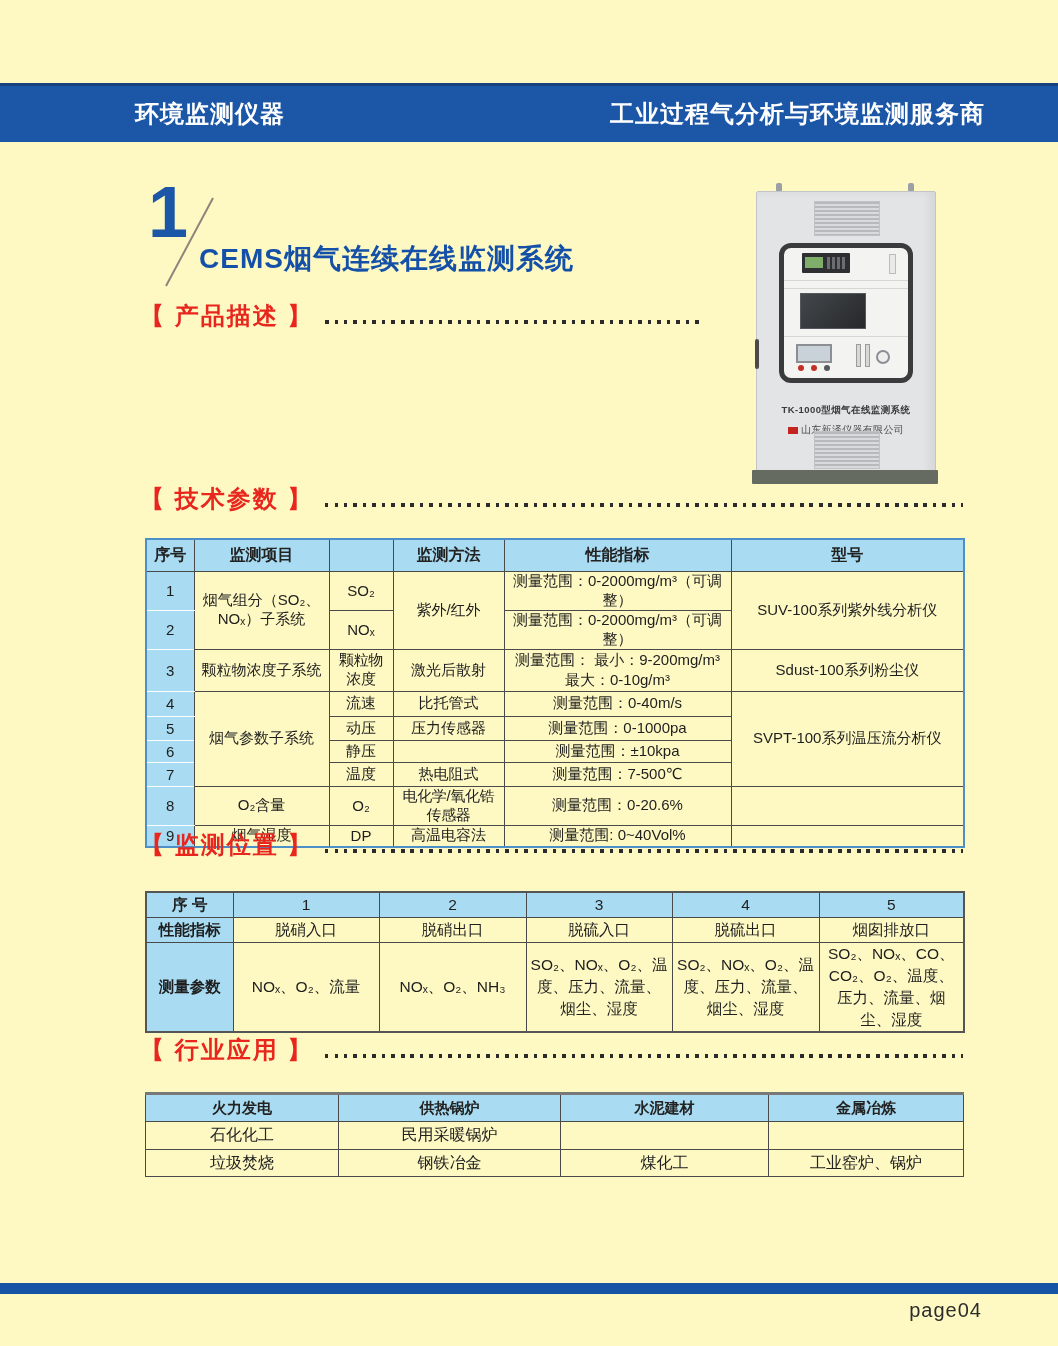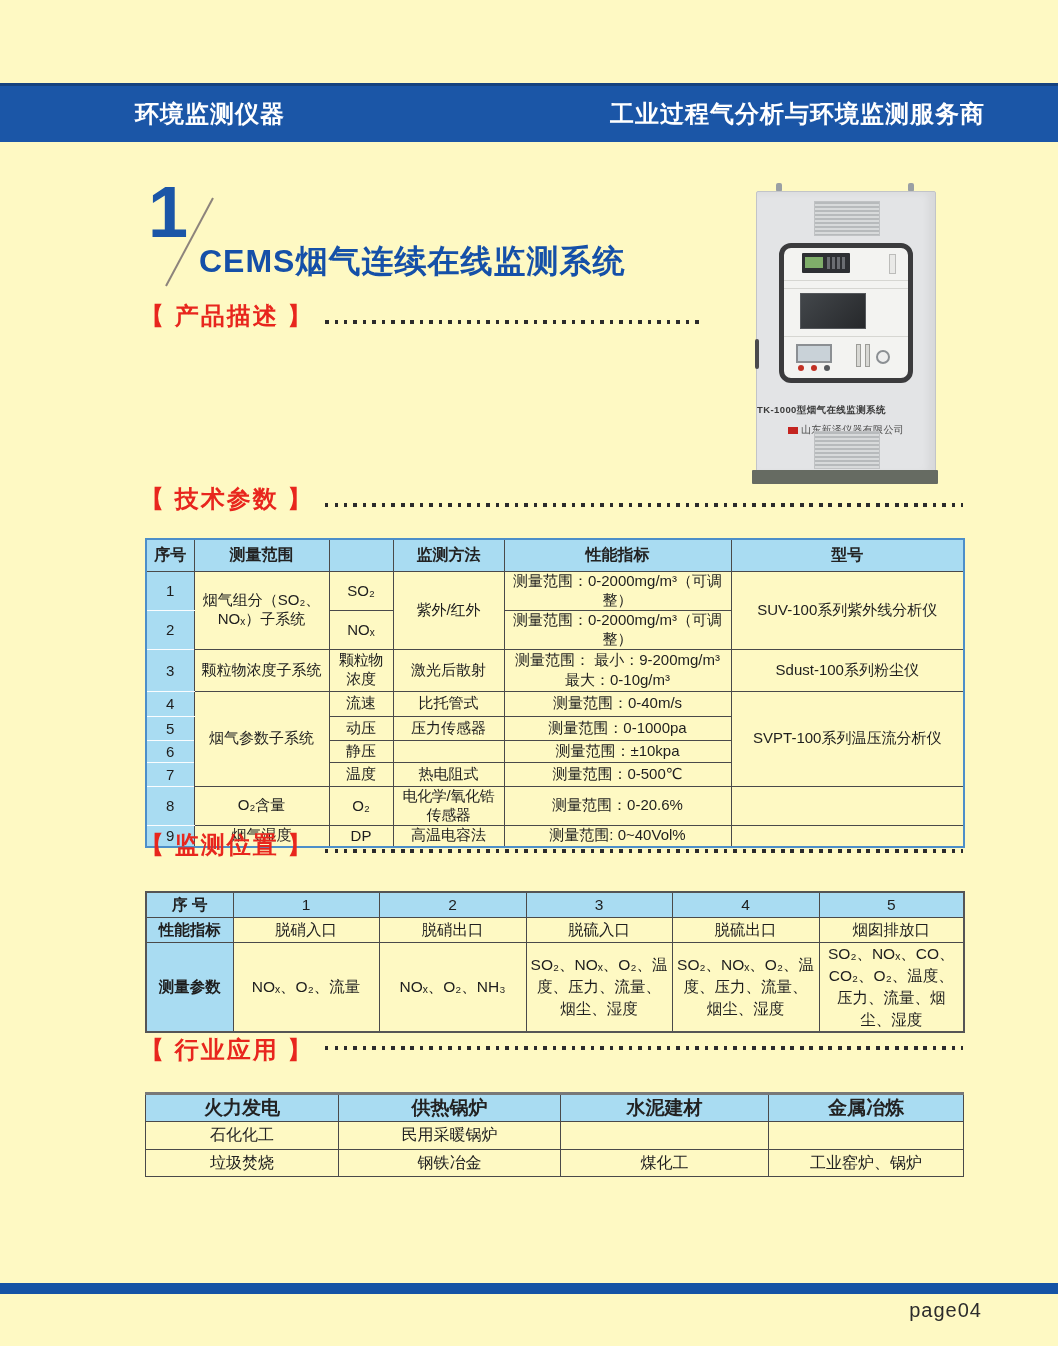--- a/index.html
+++ b/index.html
@@ -11,30 +11,30 @@
   .topbar {
     position:absolute; left:0; top:83px; width:1058px; height:59px;
     background:#1b56a7; border-top:3px solid #16427f; box-sizing:border-box;
     display:flex; align-items:center; justify-content:space-between;
     padding:0 73px 0 135px;
   }
   .topbar span { color:#ffffff; font-size:24px; font-weight:bold; letter-spacing:1px; white-space:nowrap; }
   
   .num1 { position:absolute; left:148px; top:176px; font-size:72px; font-weight:bold; color:#1b56a7; line-height:1; }
   .slash { position:absolute; left:158px; top:194px; }
-  .sec-title { position:absolute; left:199px; top:240px; font-size:32px; font-weight:bold; color:#1550a8; letter-spacing:1px; white-space:nowrap; }
+  .sec-title { position:absolute; left:199px; top:240px; font-size:28px; font-weight:bold; color:#1550a8; letter-spacing:1px; white-space:nowrap; }
   
   .sec-head { position:absolute; display:flex; align-items:flex-end; }
   .sec-head .lbl { color:#e8261d; font-size:24px; font-weight:bold; letter-spacing:2px; white-space:nowrap; line-height:1.1; }
   .sec-head .dots { flex:1; height:4px; margin:0 0 5px 12px;
     background-image:repeating-linear-gradient(to right,#2b2b2b 0 3.5px,transparent 3.5px 9.5px); }
   .h-desc { left:140px; top:303px; width:562px; }
   .h-tech { left:140px; top:486px; width:823px; }
   .h-pos  { left:140px; top:832px; width:823px; }
-  .h-ind  { left:140px; top:1037px; width:823px;align-items:center; }
+  .h-ind  { left:140px; top:1037px; width:823px; }
   
   .desc-text {
     position:absolute; left:140px; top:351px; width:618px;
     font-size:19px; line-height:37px; color:#262626; text-align:justify; text-indent:47px; letter-spacing:0.5px;
   }
   
   table { border-collapse:collapse; table-layout:fixed; }
   td, th { border:1px solid #4a4a4a; text-align:center; vertical-align:middle; padding:0 3px; overflow:hidden; }
   
   .ttable { position:absolute; left:145px; top:538px; width:818px; border:2px solid #4d8fc9; }
@@ -44,21 +44,21 @@
   .cell-small { font-size:11.5px; letter-spacing:-0.3px; }
   .two-line { white-space:pre-line; line-height:20px; }
   
   .ptable { position:absolute; left:145px; top:891px; width:818px; border:2px solid #555;padding-left:39px; }
   .ptable td { font-size:15.5px; color:#1e1e1e; line-height:22px; }
   .pblue { background:#a9dcf2; font-weight:bold; }
   .pnum { background:#a9dcf2; font-size:18px; font-weight:normal; }
   .pparam { font-size:15px; padding:0 4px; }
   
   .itable { position:absolute; left:145px; top:1092px; width:818px; border:1px solid #555; border-top:3px solid #787878; }
-  .itable th { background:#a9dcf2; font-size:19px; font-weight:bold; }
+  .itable th { background:#a9dcf2; font-size:15px; font-weight:bold; }
   .itable td { font-size:16px; }
   
   .cab { position:absolute; left:756px; top:183px; width:180px; height:302px; }
   .cab-eye { position:absolute; top:0; width:6px; height:9px; background:#9aa0a4; border-radius:2px; }
   .cab-body { position:absolute; left:0; top:8px; width:178px; height:282px; background:#e3e4e6;
     border:1px solid #c2c4c8; border-radius:2px; box-shadow:inset -6px 0 8px rgba(0,0,0,0.06); }
   .grille { position:absolute; left:57px; width:64px; border:1px solid #c0c2c4;
     background:repeating-linear-gradient(to bottom,#b7babc 0 2px,#d8dadb 2px 4px); }
   .g-top { top:9px; height:33px; }
   .g-bot { top:239px; height:36px; }
@@ -70,21 +70,21 @@
   .inst-keys { position:absolute; right:3px; top:4px; width:20px; height:12px;
     background:repeating-linear-gradient(to right,#6a6d72 0 3px,#2d2f33 3px 5px); }
   .slot { position:absolute; top:6px; width:5px; height:18px; background:#e9e9e7; border:1px solid #bcbcba; }
   .mid-screen { position:absolute; left:16px; top:45px; width:64px; height:34px;
     background:linear-gradient(135deg,#43474b,#26282b); border:1px solid #55585c; }
   .low-disp { position:absolute; left:12px; top:96px; width:32px; height:15px; background:#c9d2d8; border:2px solid #8b8f93; }
   .btn { position:absolute; top:117px; width:6px; height:6px; border-radius:50%; }
   .tube { position:absolute; top:96px; width:3px; height:21px; background:#d8d8d4; border:1px solid #9c9c98; }
   .dial { position:absolute; left:92px; top:102px; width:10px; height:10px; border-radius:50%; border:2px solid #8b8f93; background:#eee; }
   .cab-handle { position:absolute; left:-2px; top:147px; width:4px; height:30px; background:#4a4a4c; border-radius:2px; }
-  .cab-label { position:absolute; left:0; top:212px; width:178px; 
+  .cab-label { position:absolute; left:0; top:212px; width:178px; text-align:center;
     font-size:9.5px; font-weight:bold; color:#3a3a3a; letter-spacing:0.4px; }
   .cab-brand { position:absolute; left:0; top:231px; width:178px; display:flex; justify-content:center; align-items:center; gap:3px; }
   .brand-mark { width:10px; height:7px; background:#c42420; }
   .cab-brand span { font-size:10px; color:#4a4a4a; letter-spacing:0.3px; }
   .cab-base { position:absolute; left:-4px; top:287px; width:186px; height:14px; background:#666b62; border-radius:1px; }
   
   .footbar { position:absolute; left:0; top:1283px; width:1058px; height:11px; background:#1553a5; }
   .pagenum { position:absolute; right:76px; top:1299px; font-size:20px; color:#2c2c2c; letter-spacing:1px; }
 </style>
 </head>
@@ -152,21 +152,21 @@
       <col style="width:48px">
         <col style="width:135px">
         <col style="width:64px">
       <col style="width:111px">
         <col style="width:227px">
         <col style="width:233px">
     </colgroup>
     <thead>
       <tr style="height:32px;">
         <th>序号</th>
-        <th>测量范围</th>
+        <th>监测项目</th>
         <th></th>
         <th>监测方法</th>
         <th>性能指标</th>
         <th>型号</th>
       </tr>
     </thead>
     <tbody>
       <tr style="height:26px;">
         <td class="tno">1</td>
         <td rowspan="2">烟气组分（SO₂、NOₓ）子系统</td>
@@ -206,21 +206,21 @@
       <tr style="height:22px;">
         <td class="tno">6</td>
         <td>静压</td>
         <td></td>
         <td>测量范围：±10kpa</td>
       </tr>
       <tr style="height:24px;">
         <td class="tno">7</td>
         <td>温度</td>
         <td>热电阻式</td>
-        <td>测量范围：0-500℃</td>
+        <td>测量范围：7-500℃</td>
       </tr>
       <tr style="height:22px;">
         <td class="tno">8</td>
         <td>O₂含量</td>
         <td>O₂</td>
         <td class="cell-small">电化学/氧化锆传感器</td>
         <td>测量范围：0-20.6%</td>
         <td></td>
       </tr>
       <tr style="height:22px;">

